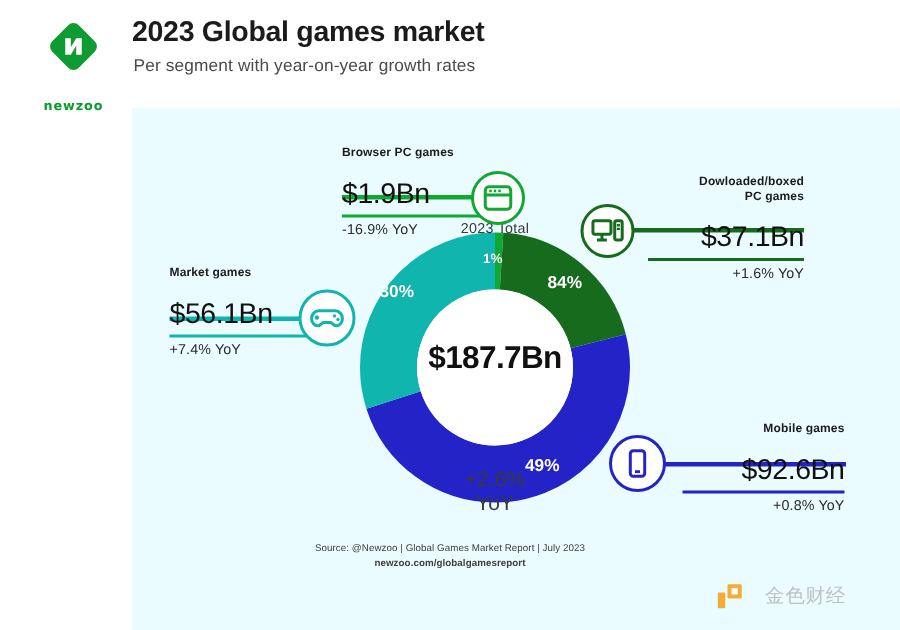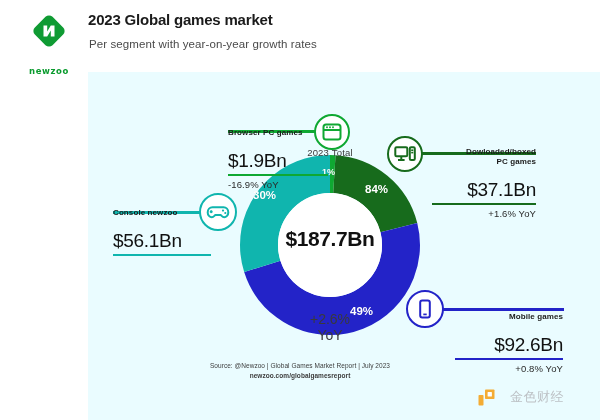--- a/index.html
+++ b/index.html
@@ -14,21 +14,21 @@
   
   .header { position: absolute; left: 0; top: 0; width: 600px; height: 72px; background: #ffffff; }
   .logo-block { position: absolute; left: 20px; top: 12px; width: 58px; text-align: center; }
   .logo-mark { width: 38px; height: 38px; margin: 0 auto; position: relative; }
   .logo-name {
     font-size: 8.5px; font-weight: bold; color: #0a9b2e;
     letter-spacing: 0.6px; margin-top: 16px; font-family: "DejaVu Sans", sans-serif;
   }
   .title {
     position: absolute; left: 88px; top: 11px;
-    font-size: 15px; font-weight: bold; color: #1b1b1b; letter-spacing: -0.2px; text-align: right;
+    font-size: 19px; font-weight: bold; color: #1b1b1b; letter-spacing: -0.2px; text-align: right;
   }
   .subtitle {
     position: absolute; left: 89px; top: 38px;
     font-size: 11.5px; color: #4a4a4a; letter-spacing: 0.1px;
   }
 
   
   .panel {
     position: absolute; left: 88px; top: 72px; width: 512px; height: 348px;
     background: #eafcff;
@@ -50,21 +50,21 @@
     position: absolute; font-size: 11.5px; font-weight: bold; color: #ffffff;
     text-shadow: 0 0 1px rgba(0,0,0,0.12);
   }
   .pct-30 { left: 253px; top: 189px; }
   .pct-1  { left: 322px; top: 167px; font-size: 9px; }
   .pct-20 { left: 365px; top: 183px; }
   .pct-49 { left: 350px; top: 305px; }
 
   
   .callout { position: absolute; }
-  .co-label { font-size: 8px; font-weight: bold; color: #1b1b1b; letter-spacing: 0.1px; line-height: 1.25; margin-top: 31px; }
+  .co-label { font-size: 8px; font-weight: bold; color: #1b1b1b; letter-spacing: 0.1px; line-height: 1.25; }
   .co-value { font-size: 19px; font-weight: normal; color: #111111; letter-spacing: -0.3px; line-height: 1.05; margin-top: 13px; }
   .co-rule { height: 2.5px; margin: 3px 0 3px 0; }
   .co-yoy { font-size: 9.5px; color: #2a2a2a; letter-spacing: 0.1px; }
 
   .icon-badge {
     position: absolute; border-radius: 50%; background: #ffffff;
     display: flex; align-items: center; justify-content: center;
   }
   .connector { position: absolute; height: 2.5px; }
 
@@ -184,23 +184,24 @@
       <rect x="1.3" y="2.2" width="12" height="9" rx="1.3" fill="none" stroke="#176b1c" stroke-width="2"></rect>
       <line x1="7.3" y1="11.2" x2="7.3" y2="14.5" stroke="#176b1c" stroke-width="2"></line>
       <line x1="4" y1="15" x2="10.6" y2="15" stroke="#176b1c" stroke-width="2"></line>
       <rect x="15.8" y="2.2" width="5" height="12.8" rx="1.3" fill="none" stroke="#176b1c" stroke-width="2"></rect>
       <line x1="17.2" y1="5.2" x2="19.3" y2="5.2" stroke="#176b1c" stroke-width="1.6"></line>
       <line x1="17.2" y1="7.6" x2="19.3" y2="7.6" stroke="#176b1c" stroke-width="1.6"></line>
     </svg>
   </div>
 
   <div class="callout" id="callout-console">
-    <div class="co-label">Console newzoo</div>
+    <div class="co-label">Market games</div>
     <div class="co-value">$56.1Bn</div>
     <div class="co-rule" style="background:#10b5ae"></div>
+    <div class="co-yoy">+7.4% YoY</div>
   </div>
   <div class="icon-badge" id="badge-console">
     <svg width="24" height="16" viewBox="0 0 24 16">
       <path d="M6.5 3.2 H17.5 C20.2 3.2 22.3 5.6 22.3 8.4 C22.3 11.2 20.2 13.2 18.2 13.2
                C16.6 13.2 15.8 12 14.7 11 H9.3 C8.2 12 7.4 13.2 5.8 13.2
                C3.8 13.2 1.7 11.2 1.7 8.4 C1.7 5.6 3.8 3.2 6.5 3.2 Z" fill="none" stroke="#10b5ae" stroke-width="2" stroke-linejoin="round"></path>
       <line x1="5.2" y1="6.3" x2="5.2" y2="9.1" stroke="#10b5ae" stroke-width="1.7"></line>
       <line x1="3.8" y1="7.7" x2="6.6" y2="7.7" stroke="#10b5ae" stroke-width="1.7"></line>
       <circle cx="17" cy="6.6" r="1.1" fill="#10b5ae"></circle>
       <circle cx="19.3" cy="9" r="1.1" fill="#10b5ae"></circle>

